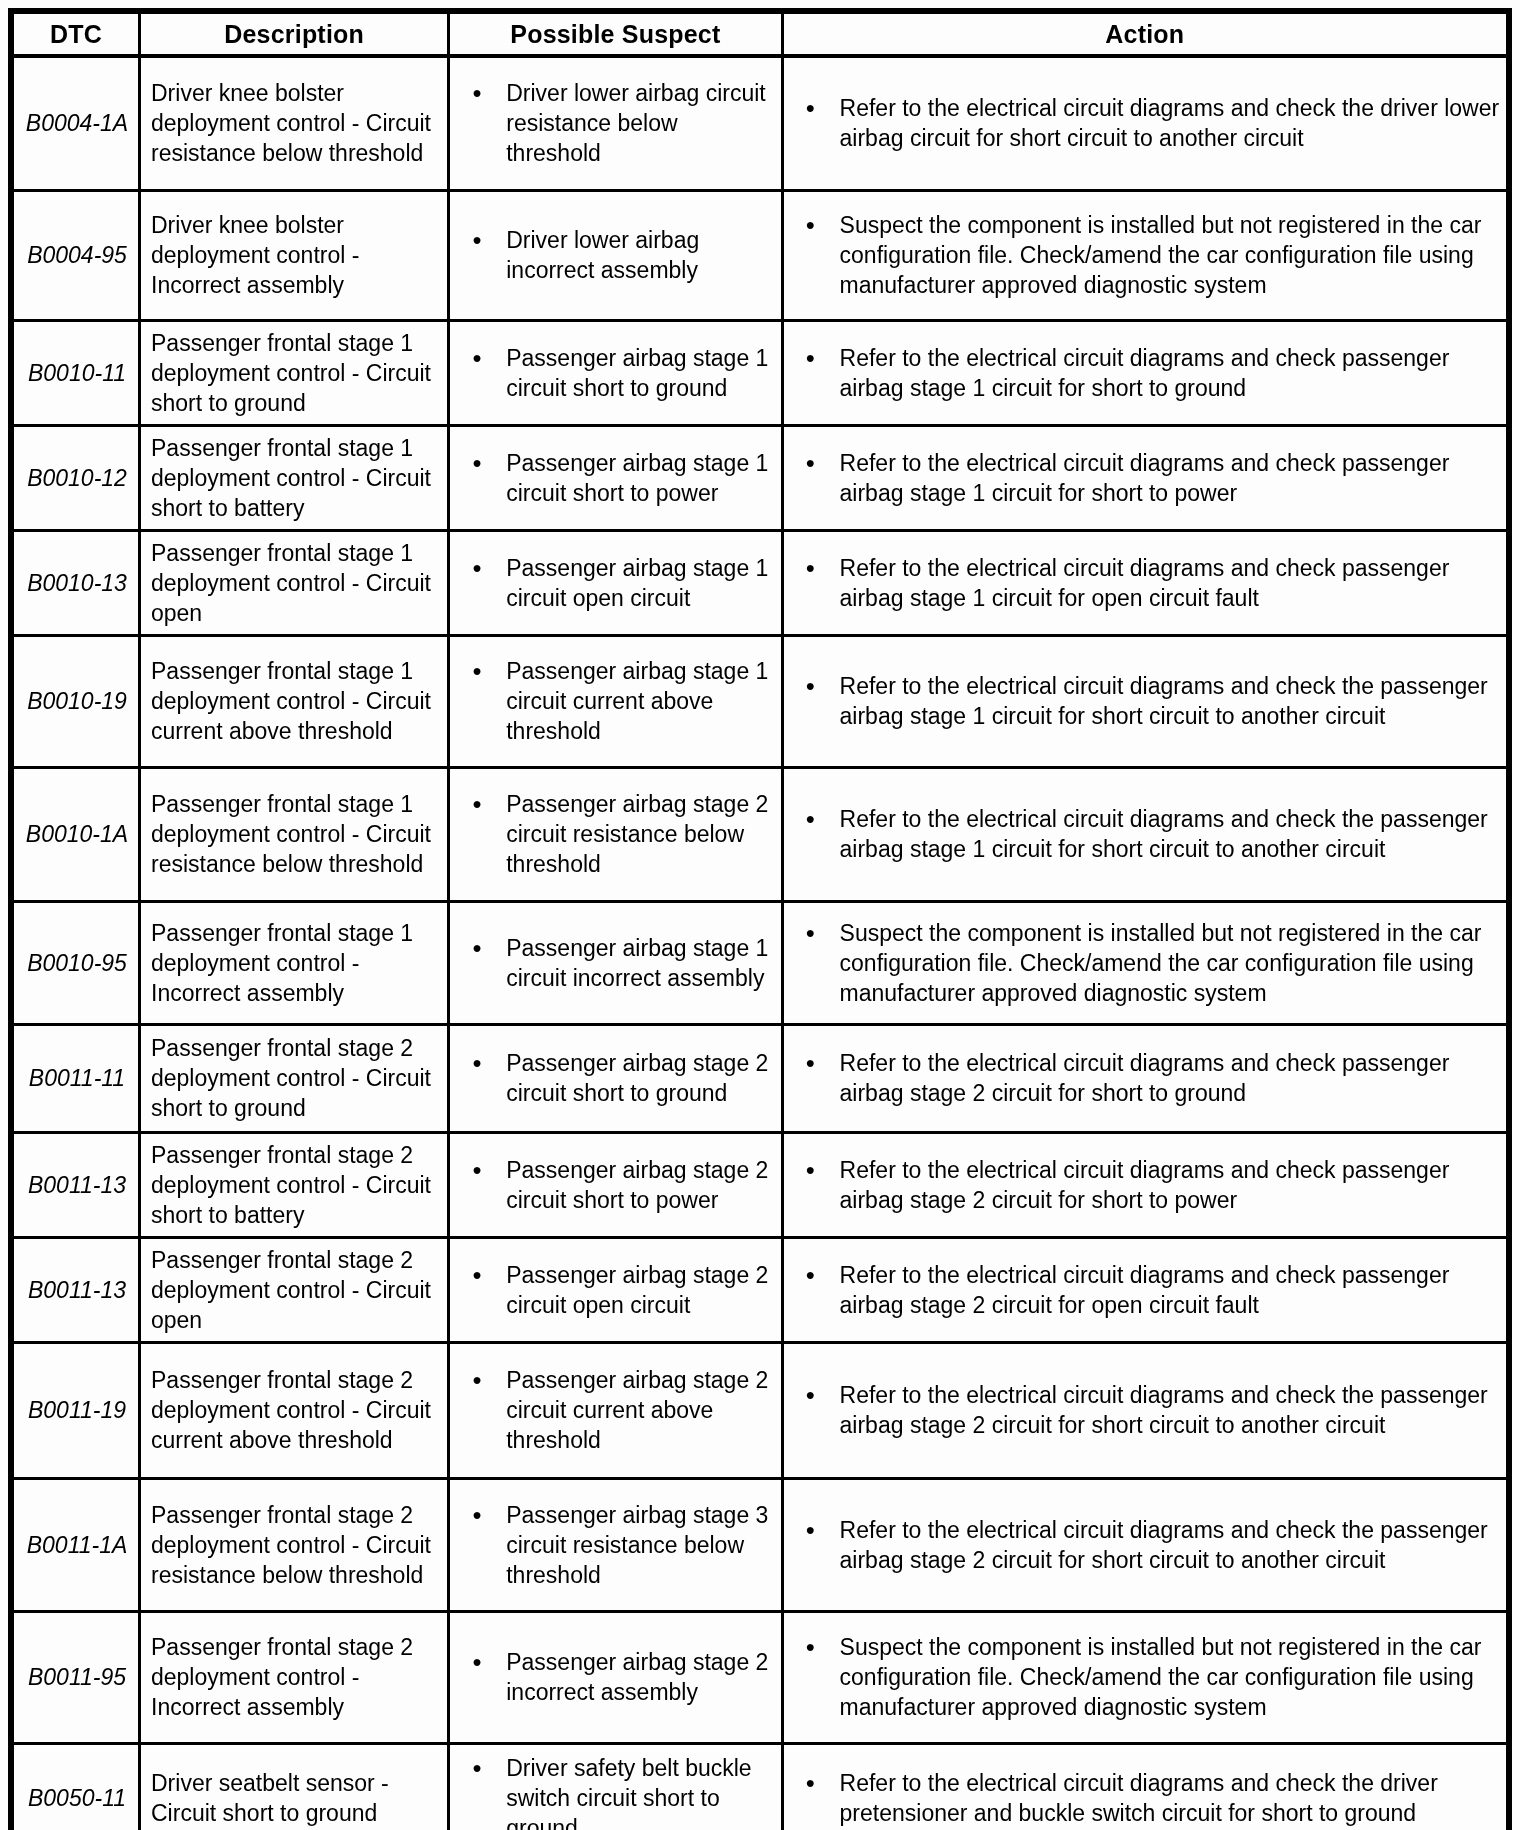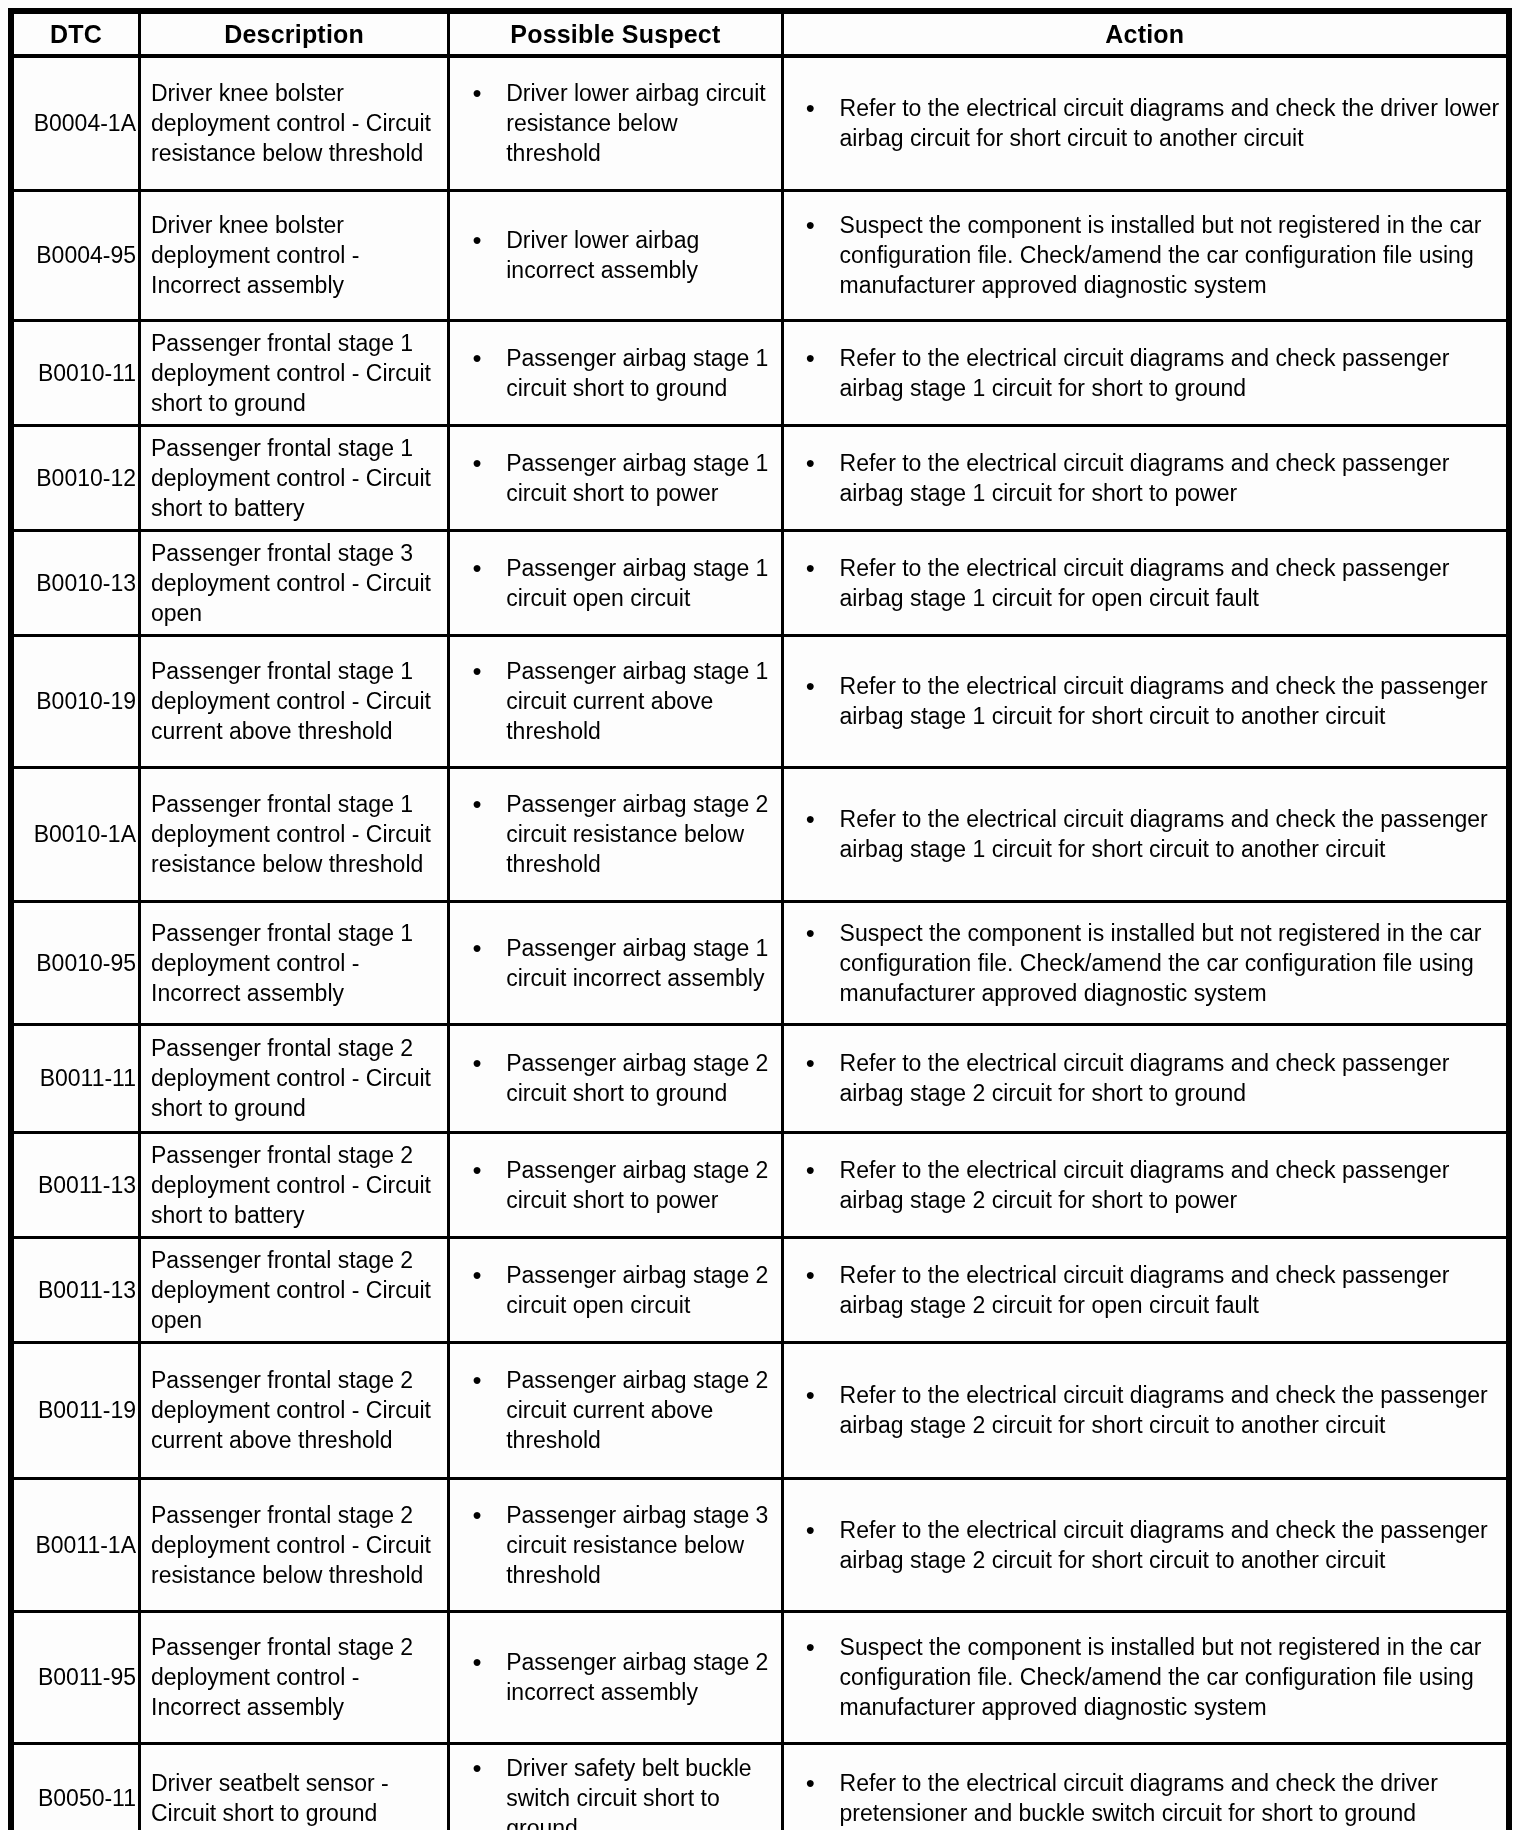--- a/index.html
+++ b/index.html
@@ -41,23 +41,24 @@
   }
   td {
     border: 3px solid #000;
     vertical-align: middle;
     font-size: 23px;
     line-height: 30px;
     padding: 6px 8px;
     overflow: hidden;
   }
   td.dtc {
-    text-align: right;
+    text-align: center;
     padding: 2px 2px 2px 4px;
     white-space: nowrap;
+    font-style: italic;
   }
   td.desc {
     padding-left: 10px;
     padding-right: 13px;
   }
   td.list-cell {
     padding-left: 0;
     padding-right: 6px;
   }
   .bullet-item {
@@ -172,21 +173,21 @@
           </td>
           <td class="list-cell">
             <div class="bullet-item">
               <span class="bullet">●</span>
               <span class="bullet-text">Refer to the electrical circuit diagrams and check passenger airbag stage 1 circuit for short to power</span>
             </div>
           </td>
         </tr>
         <tr>
           <td class="dtc">B0010-13</td>
-          <td class="desc">Passenger frontal stage 3 deployment control - Circuit open</td>
+          <td class="desc">Passenger frontal stage 1 deployment control - Circuit open</td>
           <td class="list-cell">
             <div class="bullet-item">
               <span class="bullet">●</span>
               <span class="bullet-text">Passenger airbag stage 1 circuit open circuit</span>
             </div>
           </td>
           <td class="list-cell">
             <div class="bullet-item">
               <span class="bullet">●</span>
               <span class="bullet-text">Refer to the electrical circuit diagrams and check passenger airbag stage 1 circuit for open circuit fault</span>

